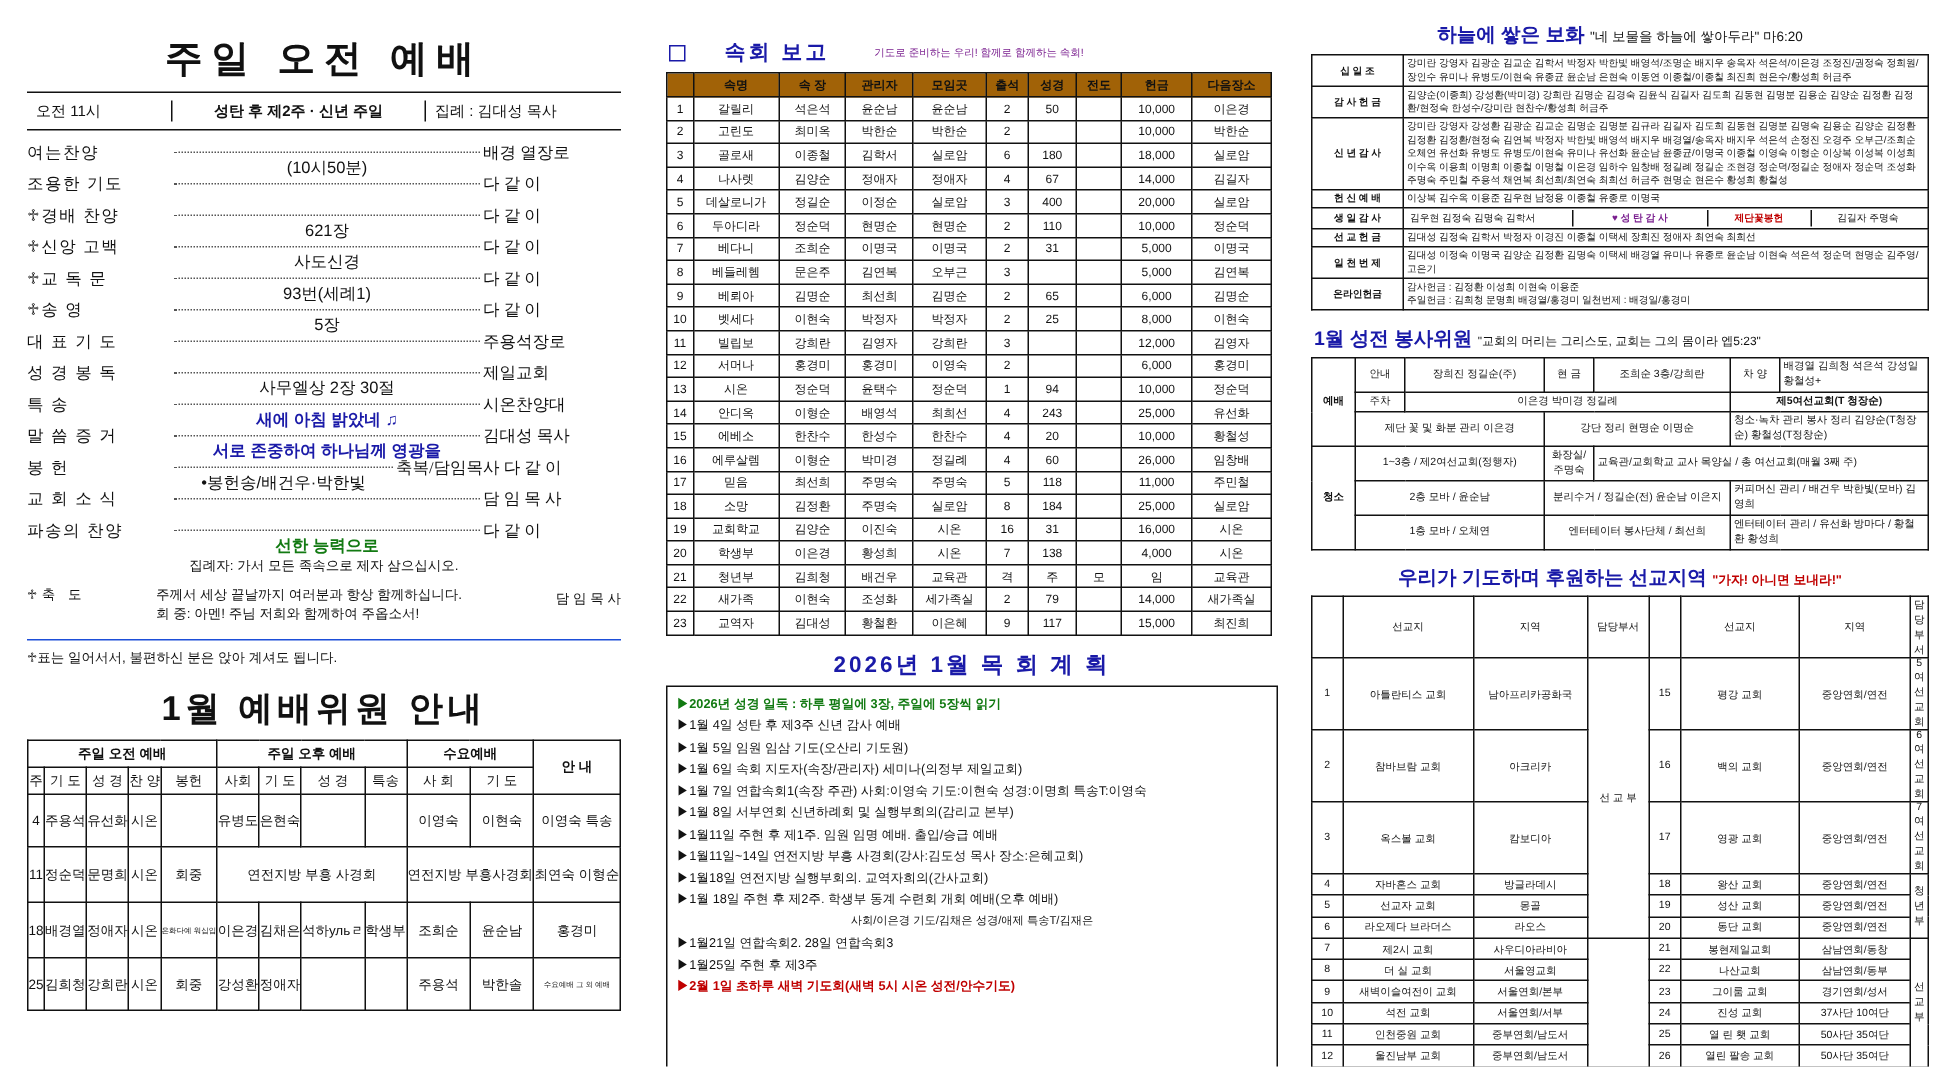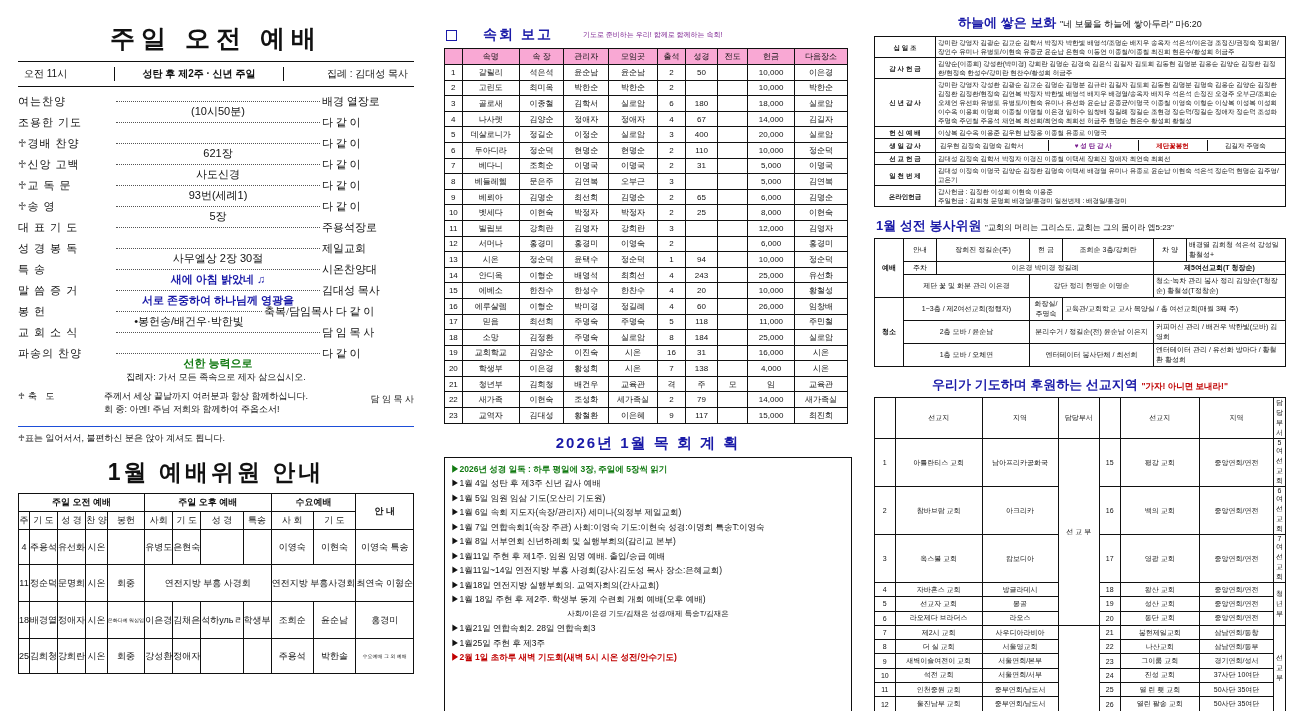--- a/index.html
+++ b/index.html
@@ -19,21 +19,21 @@
   .red{color:#c00000;}
   .green{color:#127a12;}
   .purple{color:#7a1f8f;}
 
   
   .title1{text-align:center;font-size:25px;font-weight:bold;letter-spacing:6px;margin:22px 0 6px 0;}
   .hdrbar{margin:0 18px;border-top:1.4px solid #111;border-bottom:1.4px solid #111;display:flex;align-items:center;height:24px;font-size:10px;}
   .hdrbar div{padding:0 6px;}
   .hb1{width:84px;}
   .hb2{flex:1;text-align:center;border-left:1px solid #111;border-right:1px solid #111;font-weight:bold;}
-  .hb3{width:118px;text-align:right;}
+  .hb3{width:118px;text-align:left;}
   .ord{margin:7px 18px 0 18px;}
   .ordrow{display:flex;align-items:baseline;font-size:11px;height:21px;}
   .ordrow .lbl{width:96px;letter-spacing:1px;white-space:nowrap;}
   .ordrow .dots{flex:1;border-bottom:1px dotted #555;position:relative;top:-3px;margin:0 2px;}
   .ordrow .mid{position:absolute;left:0;right:0;text-align:center;font-size:11px;top:0;}
   .ordrow .who{width:92px;text-align:left;white-space:nowrap;font-family:Liberation Serif, serif;}
   .rowwrap{position:relative;flex:1;}
   .note{margin:4px 18px 0 18px;font-size:9px;line-height:13px;}
   .note .ctr{text-align:center;}
   .memo{margin:6px 18px 0 18px;font-size:9px;display:flex;}
@@ -43,21 +43,21 @@
   .title2{text-align:center;font-size:23px;font-weight:bold;letter-spacing:3px;margin:12px 0 5px 0;}
   .wtbl{margin:0 18px;width:396px;font-size:9px;}
   .wtbl td,.wtbl th{height:17px;}
 
   
   .c2head{display:flex;align-items:center;margin:26px 0 4px 14px;gap:20px;}
   .sqr{width:9px;height:9px;border:1.5px solid #1a1aa8;margin-right:6px;}
   .c2title{font-size:14px;font-weight:bold;color:#1a1aa8;letter-spacing:2px;}
   .c2note{font-size:7px;color:#7a1f8f;margin-left:10px;}
   .stbl{margin:0 12px;width:404px;font-size:8px;}
-  .stbl th{background:#f9a8d4;height:15px;font-weight:normal;}
+  .stbl th{background:#a16207;height:15px;font-weight:bold;}
   .stbl td{height:14.6px;}
   .title3{text-align:center;font-size:15px;font-weight:bold;color:#1a1aa8;margin:10px 0 0 0;letter-spacing:2px;}
   .planbox{margin:4px 12px 0 12px;border:1.5px solid #111;padding:4px 6px 6px 6px;height:246px;}
   .planline{font-size:8.5px;line-height:14.5px;white-space:nowrap;}
   .sub{font-size:7.5px;text-align:center;color:#111;}
 
   
   .c3title{text-align:center;font-size:13px;font-weight:bold;color:#1a1aa8;margin:14px 0 4px 0;}
   .c3title .sm{font-size:9px;color:#111;font-weight:normal;}
   .ttbl{margin:0 10px;width:412px;font-size:6.5px;}

